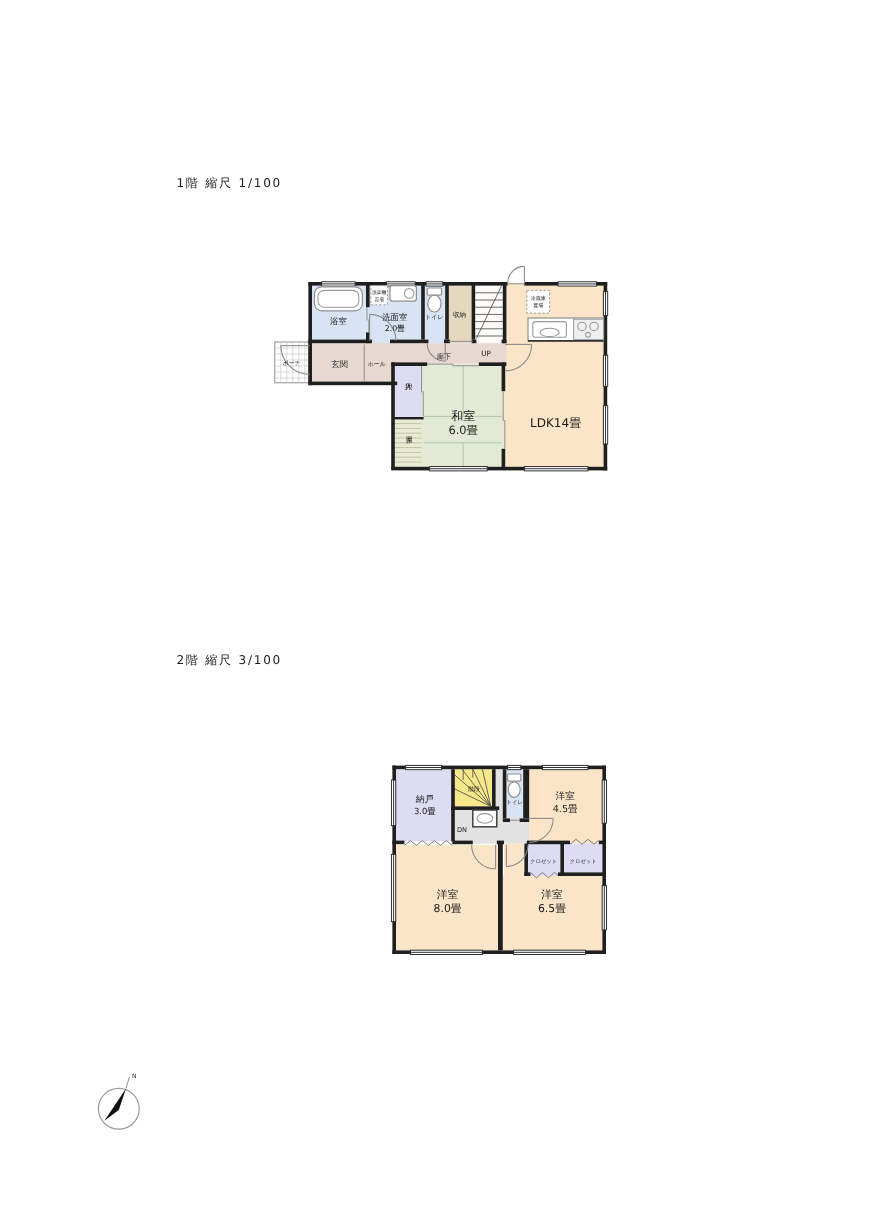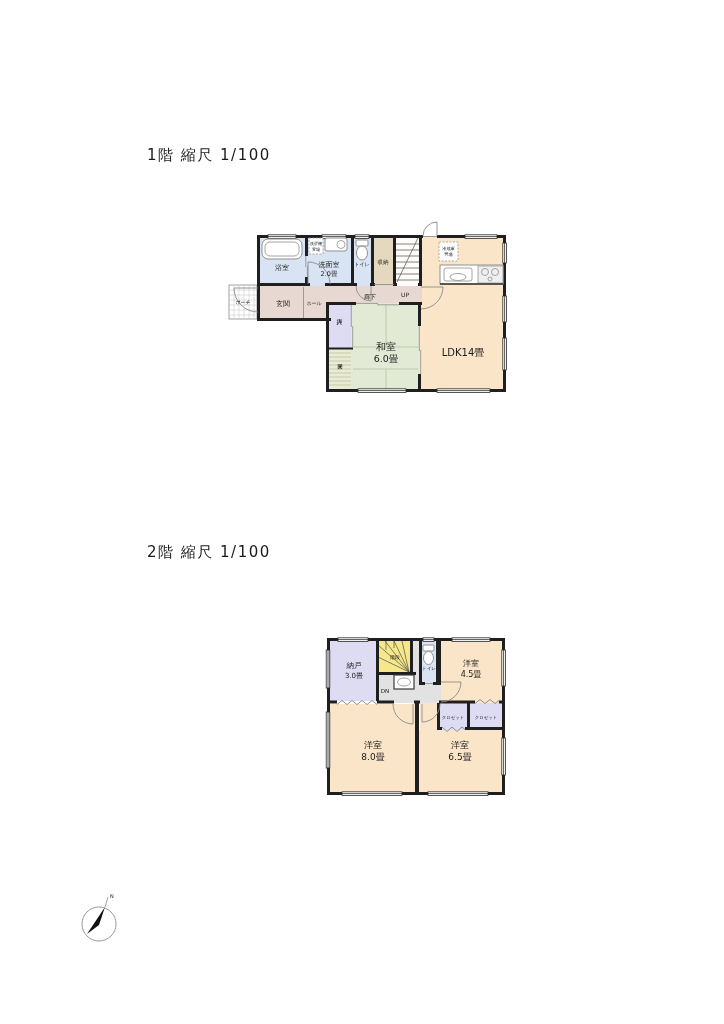--- a/index.html
+++ b/index.html
@@ -1,18 +1,18 @@
 <!DOCTYPE html>
 <html style="--c-wall: #1f1f1f; --c-water: #d8e4f3; --c-tan: #e4d9bf; --c-rose: #e7d9d1; --c-lav: #dddcf3; --c-tatami: #e2e9d4; --c-toko: #eaebd4; --c-peach: #fbe5c8; --c-stair: #f6e88a; --c-hall: #e2e2e2;"><head>
 <meta charset="utf-8">
 <style>
   html,body{margin:0;padding:0;}
   body{width:724px;height:1024px;position:relative;background:#ffffff;
        font-family:"DejaVu Sans","Liberation Sans",sans-serif;}
-  .plan-title{position:absolute;font-size:15px;color:#1a1a1a;letter-spacing:1.5px;}
+  .plan-title{position:absolute;font-size:10px;color:#1a1a1a;letter-spacing:1.5px;}
   #title1{left:147px;top:146px;}
   #title2{left:147px;top:543px;}
   svg{position:absolute;overflow:visible;}
   #plan1{left:220px;top:213px;}
   #plan2{left:318px;top:630px;}
   #compass{left:72px;top:892px;}
   svg text{font-family:"DejaVu Sans","Liberation Sans",sans-serif;fill:#1a1a1a;}
   .vtext{writing-mode:vertical-rl;text-orientation:upright;}
   .wall{fill:var(--c-wall);}
   .win{fill:#ffffff;stroke:#2a2a2a;stroke-width:0.8;}
@@ -30,21 +30,21 @@
   .dash{fill:#fdfdfd;stroke:#9a9a9a;stroke-width:0.8;stroke-dasharray:2 1.5;}
   .f-water{fill:var(--c-water);} .f-tan{fill:var(--c-tan);} .f-rose{fill:var(--c-rose);}
   .f-lav{fill:var(--c-lav);} .f-tatami{fill:var(--c-tatami);} .f-toko{fill:var(--c-toko);}
   .f-peach{fill:var(--c-peach);} .f-stair{fill:var(--c-stair);} .f-hall{fill:var(--c-hall);}
   .f-white{fill:#fdfcf8;}
 </style>
 </head>
 <body>
 
 <div class="plan-title" id="title1">1階 縮尺 1/100</div>
-<div class="plan-title" id="title2">2階 縮尺 1/100</div>
+<div class="plan-title" id="title2">2階 縮尺 3/100</div>
 
 <svg id="plan1" width="300" height="190" viewBox="220 213 300 190">
 
   <g>
     <rect class="f-water" x="257" y="236" width="51" height="50"></rect>
     <rect class="f-water" x="305" y="236" width="48" height="50"></rect>
     <rect class="f-water" x="351" y="236" width="22" height="50"></rect>
     <rect class="f-tan" x="371" y="236" width="24" height="50"></rect>
     <rect class="f-white" x="393" y="236" width="29" height="50"></rect>
     <rect class="f-peach" x="420" y="236" width="86" height="156"></rect>

